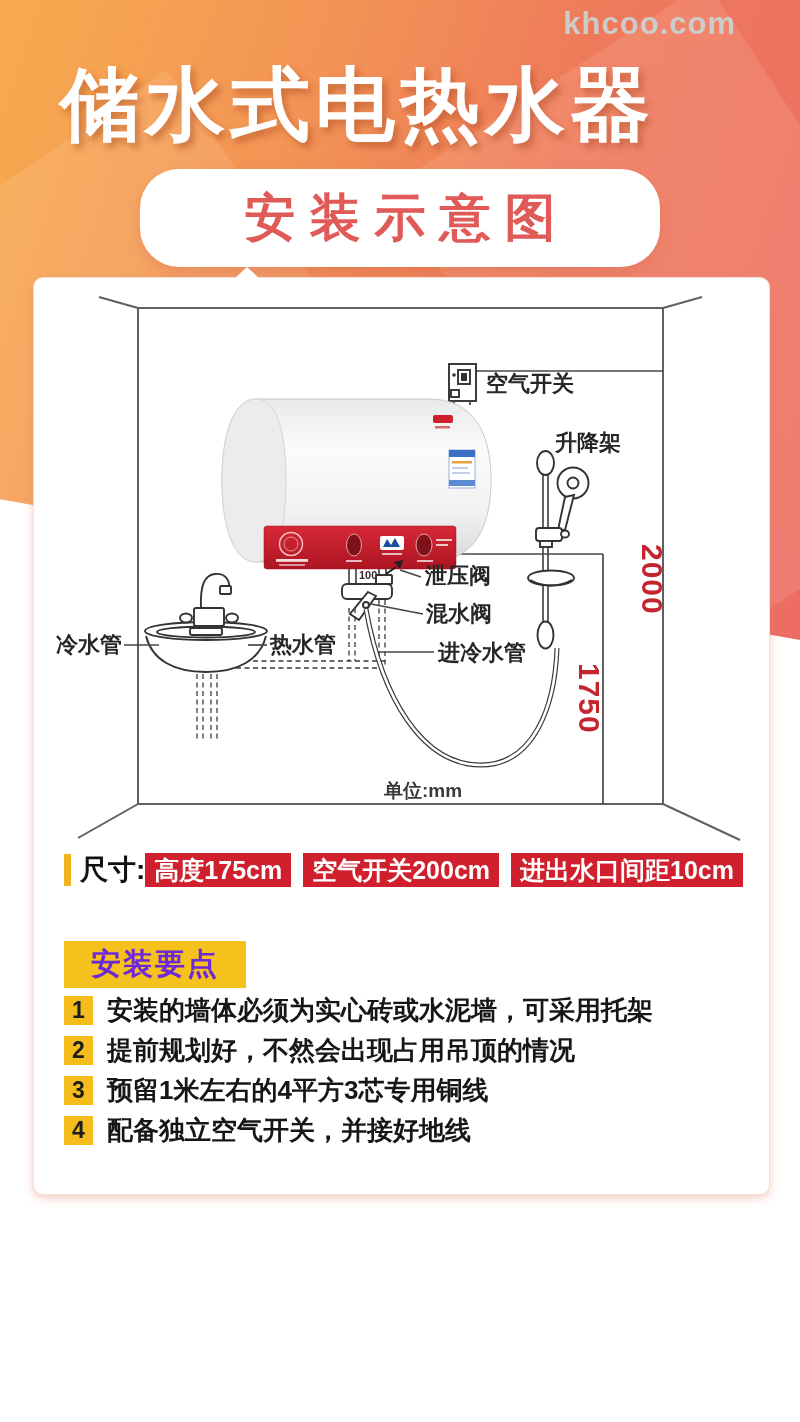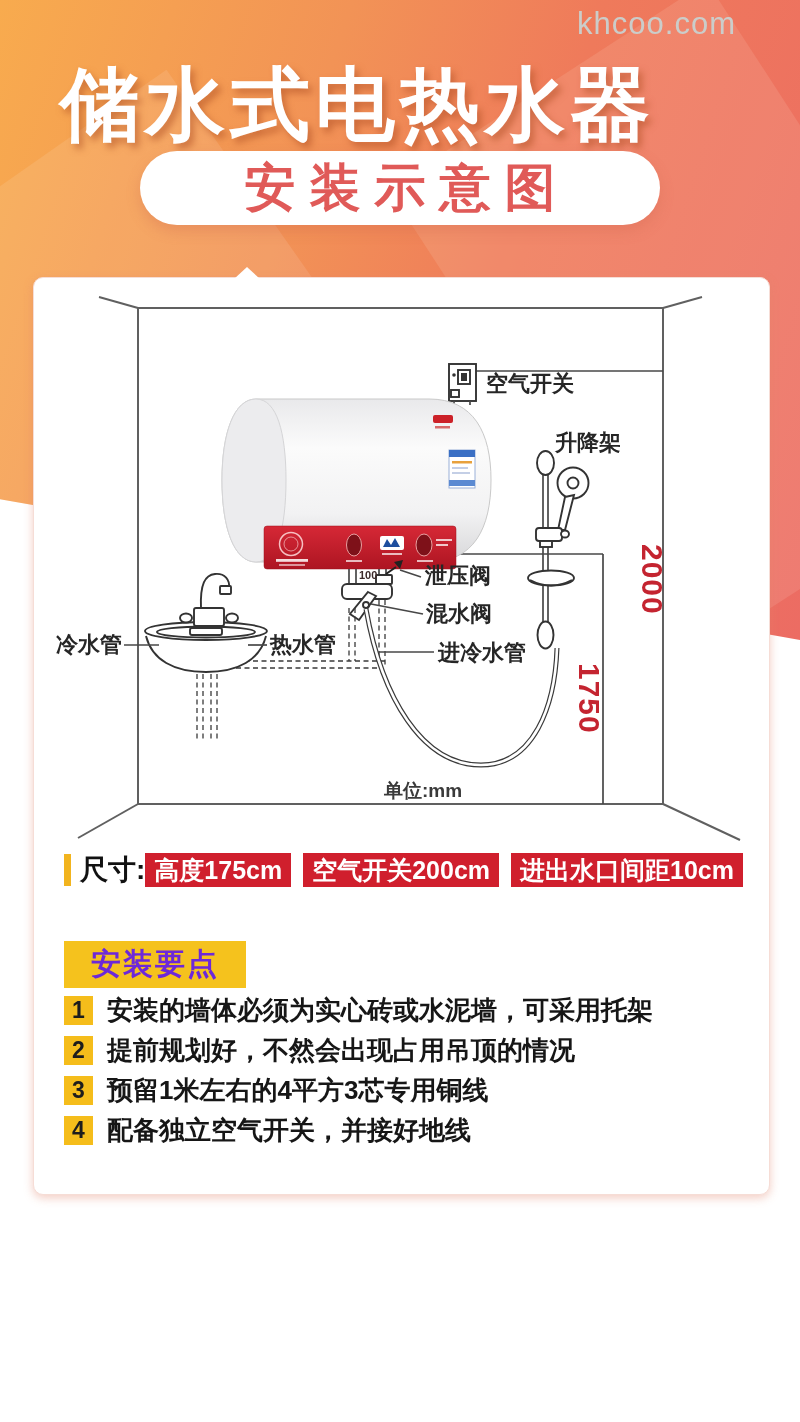--- a/index.html
+++ b/index.html
@@ -7,25 +7,25 @@
         font-family:"Liberation Sans",sans-serif;}
   
   .header-bg{position:absolute;left:0;top:0;width:800px;height:640px;overflow:hidden;
       background:linear-gradient(108deg,#f8ab4e 0%,#f29356 35%,#ef7a5b 60%,#ec6c63 100%);
       clip-path:polygon(0 0,100% 0,100% 100%,0 78%);}
   .streak1{position:absolute;left:-120px;top:160px;width:460px;height:460px;
       background:rgba(255,255,255,.10);transform:rotate(-35deg);}
   .streak2{position:absolute;right:-90px;top:40px;width:380px;height:560px;
       background:rgba(255,240,220,.12);transform:rotate(-33deg);}
   .watermark{position:absolute;top:6px;right:64px;font-size:31px;color:#c8d4d3;opacity:.92;
-      letter-spacing:1px;}
+      letter-spacing:1px;font-weight:bold;}
   .main-title{position:absolute;left:0;top:52px;width:715px;text-align:center;
       font-size:80px;font-weight:900;color:#ffffff;letter-spacing:5px;
       text-shadow:4px 5px 7px rgba(175,78,36,.55);}
-  .sub-pill{position:absolute;left:140px;top:151px;width:520px;height:74px;border-radius:39px;
+  .sub-pill{position:absolute;left:140px;top:169px;width:520px;height:98px;border-radius:39px;
       background:#ffffff;display:flex;align-items:center;justify-content:center;
       box-shadow:0 6px 14px rgba(205,100,75,.30);}
   .sub-pill span{font-size:51px;font-weight:900;color:#e05a58;letter-spacing:14px;text-indent:14px;}
   
   .card{position:absolute;left:33px;top:277px;width:735px;height:916px;background:#ffffff;
       border-radius:10px;border:1px solid #f6ddd6;box-shadow:0 3px 10px rgba(225,130,105,.40);}
   .notch{position:absolute;left:200px;top:-11px;width:0;height:0;
       border-left:13px solid transparent;border-right:13px solid transparent;
       border-bottom:12px solid #ffffff;}
   .diagram{position:absolute;left:0;top:0;}

